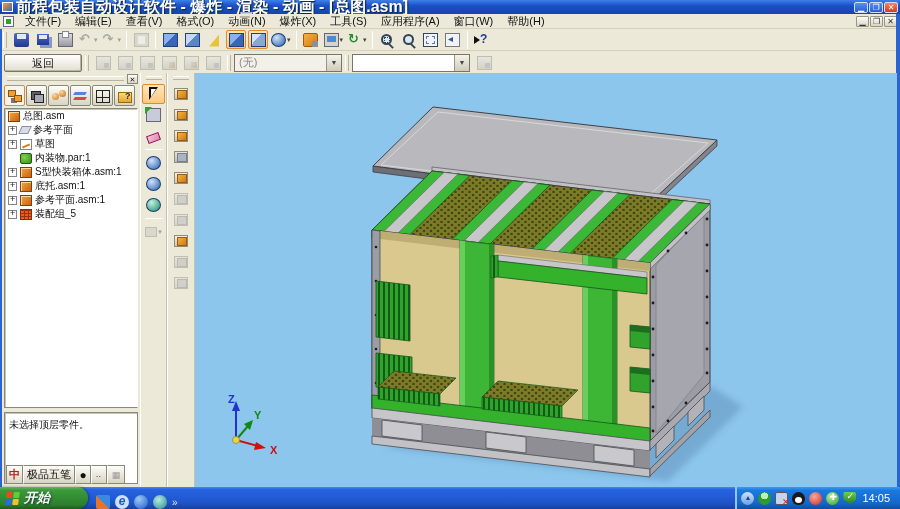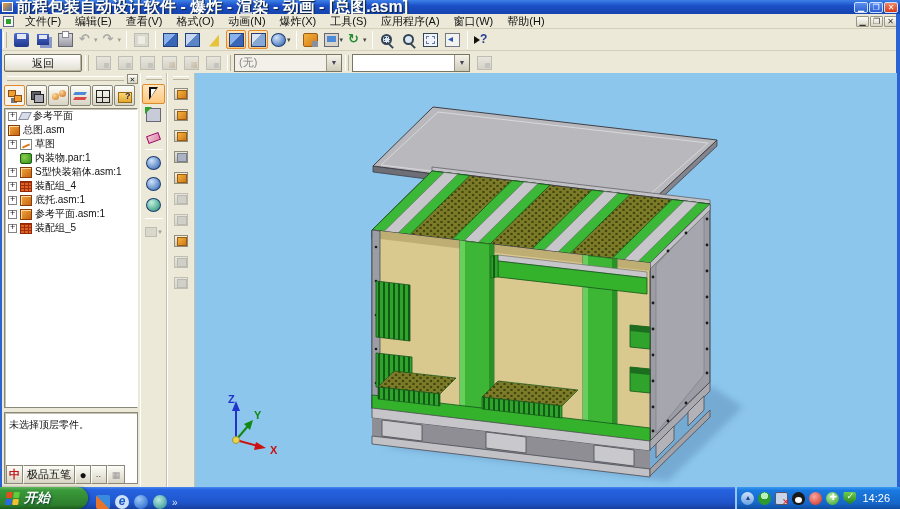--- a/index.html
+++ b/index.html
@@ -367,47 +367,42 @@
         </div>
         <div class="dtab">
           <span class="tabic tbi-sensor"></span>
         </div>
         <div class="dtab">
           <span class="tabic tbi-folder"></span>
         </div>
       </div>
     <div id="tree">
         <div class="trow">
+          <span class="ti ti-asm"></span>
+          <span>总图.asm</span>
+        </div>
+        <div class="trow">
           <span class="texp"></span>
           <span class="ti ti-plane"></span>
           <span>参考平面</span>
         </div>
         <div class="trow">
-          <span class="ti ti-asm"></span>
-          <span>总图.asm</span>
-        </div>
-        <div class="trow">
           <span class="texp"></span>
           <span class="ti ti-sketch"></span>
           <span>草图</span>
         </div>
         <div class="trow">
           <span class="tspacer"></span>
           <span class="ti ti-part"></span>
           <span>内装物.par:1</span>
         </div>
         <div class="trow">
           <span class="texp"></span>
           <span class="ti ti-asm"></span>
           <span>S型快装箱体.asm:1</span>
-        </div>
-        <div class="trow">
-          <span class="texp"></span>
-          <span class="ti ti-grp"></span>
-          <span>装配组_4</span>
         </div>
         <div class="trow">
           <span class="texp"></span>
           <span class="ti ti-asm"></span>
           <span>底托.asm:1</span>
         </div>
         <div class="trow">
           <span class="texp"></span>
           <span class="ti ti-asm"></span>
           <span>参考平面.asm:1</span>
@@ -664,17 +659,17 @@
     <div id="traypanel">
       <div class="traychev">▴</div>
       <span id="trayicons" style="display:flex;gap:4px">
           <div class="tico tc-user"></div>
           <div class="tico tc-net"></div>
           <div class="tico tc-qq"></div>
           <div class="tico tc-sec"></div>
           <div class="tico tc-upd"></div>
           <div class="tico tc-shield"></div>
         </span>
-      <div id="clock">14:26</div>
+      <div id="clock">14:05</div>
     </div>
   </div>
 
 </div>
 
 </body></html>

